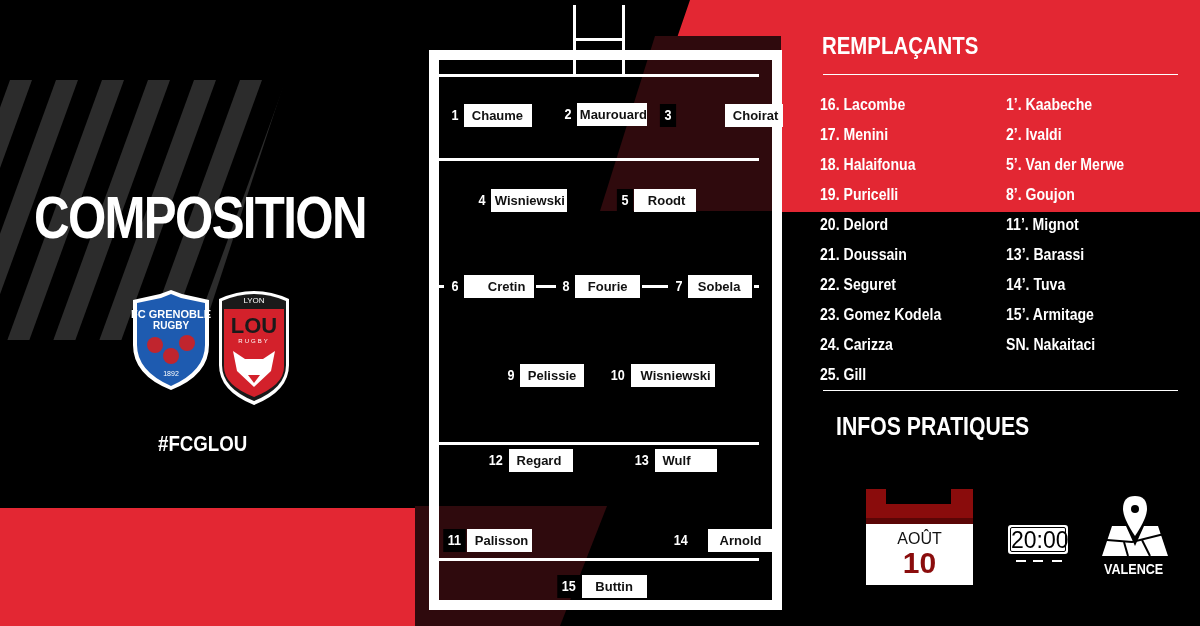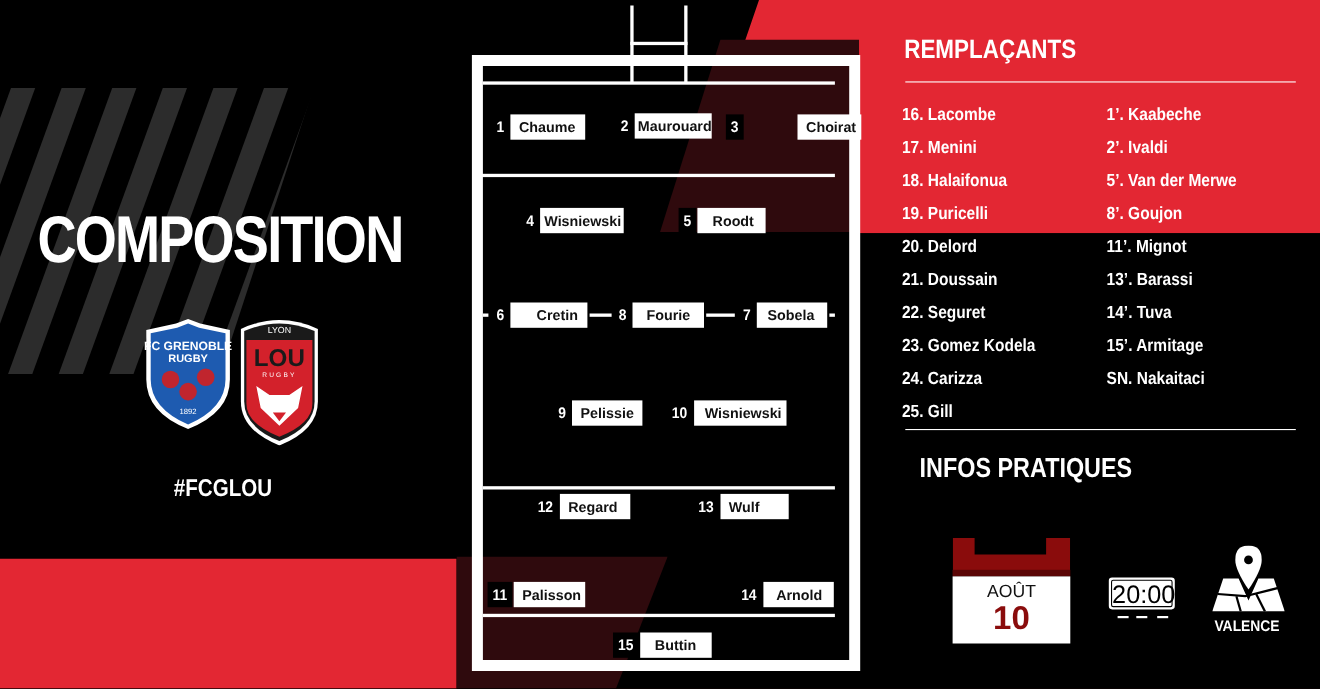--- a/index.html
+++ b/index.html
@@ -181,21 +181,21 @@
   <span class="num">13</span>
   <span class="name" style="width:62px;">Wulf</span>
 </div>
 
 <div class="player" style="left:442px; top:529px;">
   <span class="num">11</span>
   <span class="name" style="width:65px;">Palisson</span>
 </div>
 <div class="player" style="left:668px; top:529px;">
   <span class="num">14</span>
-  <span class="name" style="width:64px; padding:0 12px;">Arnold</span>
+  <span class="name" style="width:64px; padding:0 12px;margin-left:14px;">Arnold</span>
 </div>
 <div class="player" style="left:556px; top:575px;text-align:center;">
   <span class="num">15</span>
   <span class="name" style="width:65px; padding:0 13px;">Buttin</span>
 </div>
 
 <div class="abs subs-title">REMPLAÇANTS</div>
 <div class="abs rule" style="top:74px;"></div>
 
 <div class="abs subs-col" style="left:820px;">

